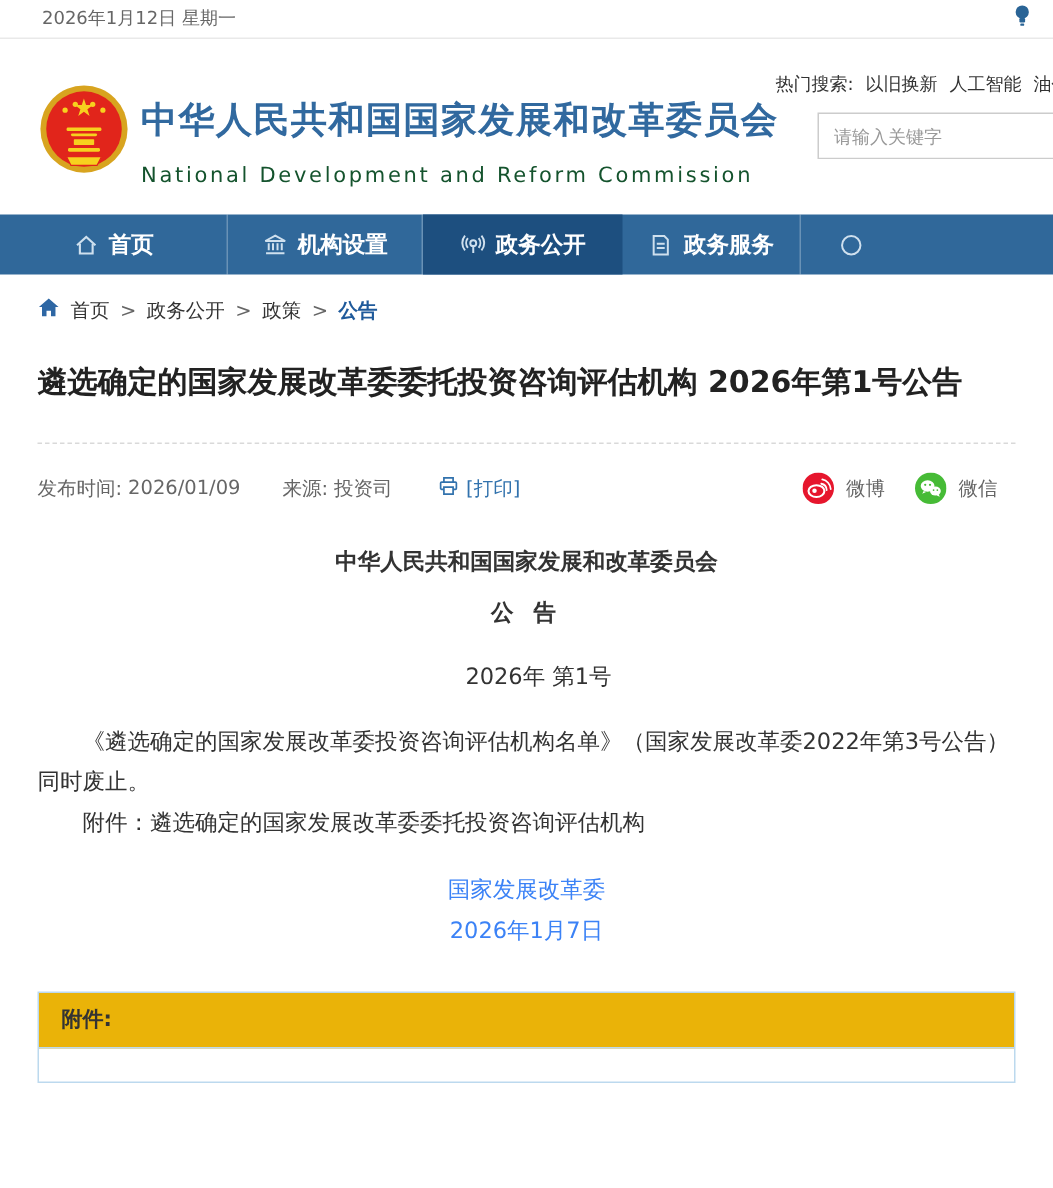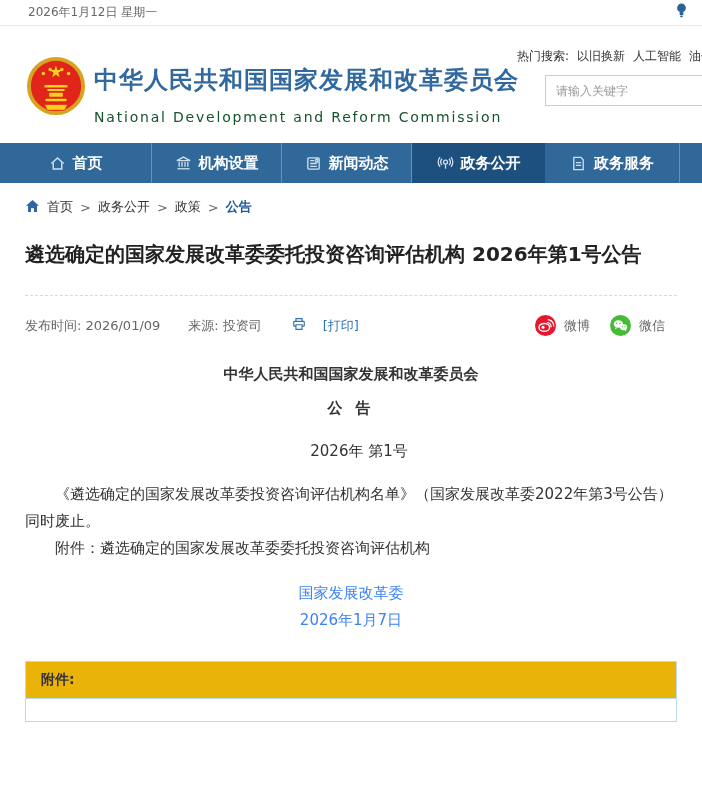--- a/index.html
+++ b/index.html
@@ -25,35 +25,35 @@
     padding:0 10px; font-size:12px; color:#333; font-family:inherit; }
   .search-box input::placeholder { color:#999; }
 
   
   .nav { height:40px; background:#30689a; display:flex; color:#fff; }
   .nav-item { display:flex; align-items:center; justify-content:center; gap:7px;
     font-size:15px; font-weight:bold; cursor:pointer; flex:none; }
   .nav-item.sep { border-right:1px solid rgba(255,255,255,.28); }
   .nav-item.active { background:#1d4f7f; }
   .nav-item svg { display:block; }
-  .w1{width:152px}.w2{width:130px}.w3{width:130px}.w4{width:133px}.w5{width:135px}.w6{width:60px;justify-content:flex-start;padding-left:25px}
+  .w1{width:152px}.w2{width:130px}.w3{width:130px}.w4{width:133px}.w5{width:119px}.w6{width:60px;justify-content:flex-start;padding-left:25px}
 
   
   .breadcrumb { padding:15px 25px 0; display:flex; align-items:center; gap:7px;
     font-size:13px; color:#333; }
   .crumb-sep { color:#666; }
   .crumb-last { font-weight:bold; color:#1f5a9b; }
 
   
   .article-title { margin:24px 25px 0; font-size:20px; font-weight:bold; color:#222; line-height:28px; }
   .dashed { margin:27px 25px 0; border-top:1px dashed #d9d9d9; }
   .meta { margin:19px 25px 0; display:flex; align-items:center; font-size:13px; color:#666; }
   .meta .lbl { margin-right:4px; }
   .meta .gap { margin-left:28px; }
-  .print-link { margin-left:30px; display:inline-flex; align-items:center; gap:17px;
+  .print-link { margin-left:30px; display:inline-flex; align-items:center; gap:5px;
     color:#3172ad; cursor:pointer; }
   .share { margin-left:auto; display:flex; align-items:center; gap:8px; color:#666; }
   .share .share-label { margin-right:12px; cursor:pointer; }
   .share svg { display:block; cursor:pointer; }
 
   .doc-org { margin-top:29px; text-align:center; font-size:15px; font-weight:bold; color:#333; }
   .doc-type { margin-top:15px; text-align:center; font-size:15px; font-weight:bold;
     color:#333; letter-spacing:4px; }
   .doc-number { margin-top:24px; text-align:center; font-size:15px; color:#333;padding-left:16px; }
 
@@ -133,30 +133,20 @@
   <div class="nav-item w2 sep" data-name="nav-item-organization">
     <span data-name="institution-icon">
         <svg width="17" height="17" viewBox="0 0 18 18" fill="none" stroke="#cfe0ee" stroke-width="1.4">
           <path d="M9 2.2 L16 6 H2 Z"></path>
           <path d="M4.4 7.5 V12.5 M7.4 7.5 V12.5 M10.6 7.5 V12.5 M13.6 7.5 V12.5"></path>
           <path d="M2.5 14.6 H15.5"></path>
         </svg>
       </span>
     <span data-name="nav-label">机构设置</span>
   </div>
-  <div class="nav-item w3 sep" data-name="nav-item-news">
-    <span data-name="news-icon">
-        <svg width="17" height="17" viewBox="0 0 18 18" fill="none" stroke="#cfe0ee" stroke-width="1.4">
-          <rect x="3" y="3" width="12" height="12" rx="1"></rect>
-          <path d="M5.5 6 H10 M5.5 9 H12.5 M5.5 12 H12.5"></path>
-          <path d="M11.5 4.5 H13.5 V7.5 H11.5 Z"></path>
-        </svg>
-      </span>
-    <span data-name="nav-label">新闻动态</span>
-  </div>
   <div class="nav-item w4 active" data-name="nav-item-disclosure">
     <span data-name="broadcast-icon">
         <svg width="17" height="17" viewBox="0 0 18 18" fill="none" stroke="#cfe0ee" stroke-width="1.4">
           <circle cx="9" cy="7.5" r="2.1"></circle>
           <path d="M9 9.8 V14.5"></path>
           <path d="M5.2 10.8 a5.4 5.4 0 0 1 0 -6.8"></path>
           <path d="M12.8 4 a5.4 5.4 0 0 1 0 6.8"></path>
           <path d="M3.2 12.6 a8 8 0 0 1 0 -10.4"></path>
           <path d="M14.8 2.2 a8 8 0 0 1 0 10.4"></path>
         </svg>

